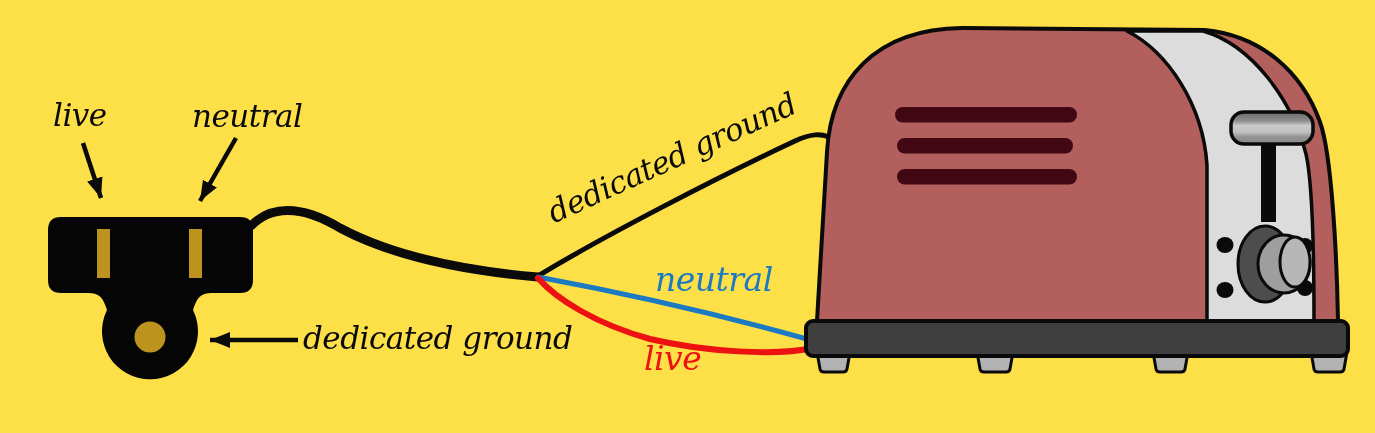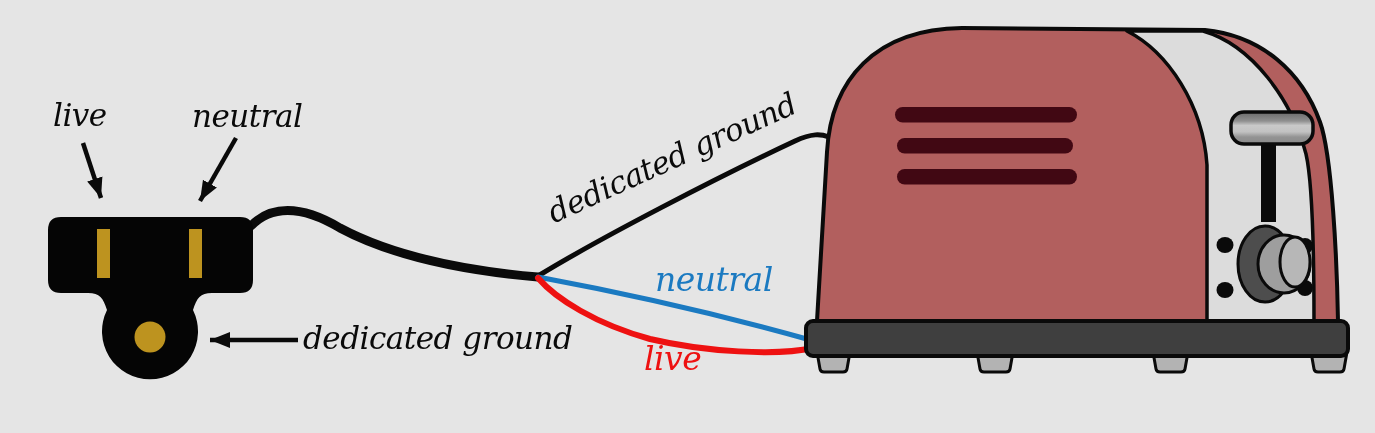--- a/index.html
+++ b/index.html
@@ -1,19 +1,19 @@
 <!DOCTYPE html>
 <html style="--live: #ee1111; --neutral: #1b7ac1; --ground: #0a0a0a; --cable: #0a0a0a; --plug_body: #050505; --prong_gold: #bd931f; --toaster_body: #b25f5e; --toaster_vent: #410813; --toaster_panel: #dcdcdc; --toaster_base: #3f3f3f; --toaster_foot: #b3b3b3; --knob_dark: #4d4d4d; --knob_mid: #9e9e9e; --knob_light: #b7b7b7;"><head>
 <meta charset="utf-8">
 <style>
   html,body{margin:0;padding:0;background:#ffffff;}
   #stage{
     position:relative;
     width:1375px;height:433px;
-    background:#e5e5e5;
+    background:#fde047;
     overflow:hidden;
     font-family:"DejaVu Serif", serif;
   }
   #stage svg{position:absolute;left:0;top:0;}
   .lbl{
     position:absolute;
     font-style:italic;
     font-size:31px;
     line-height:1;
     letter-spacing:-0.5px;

